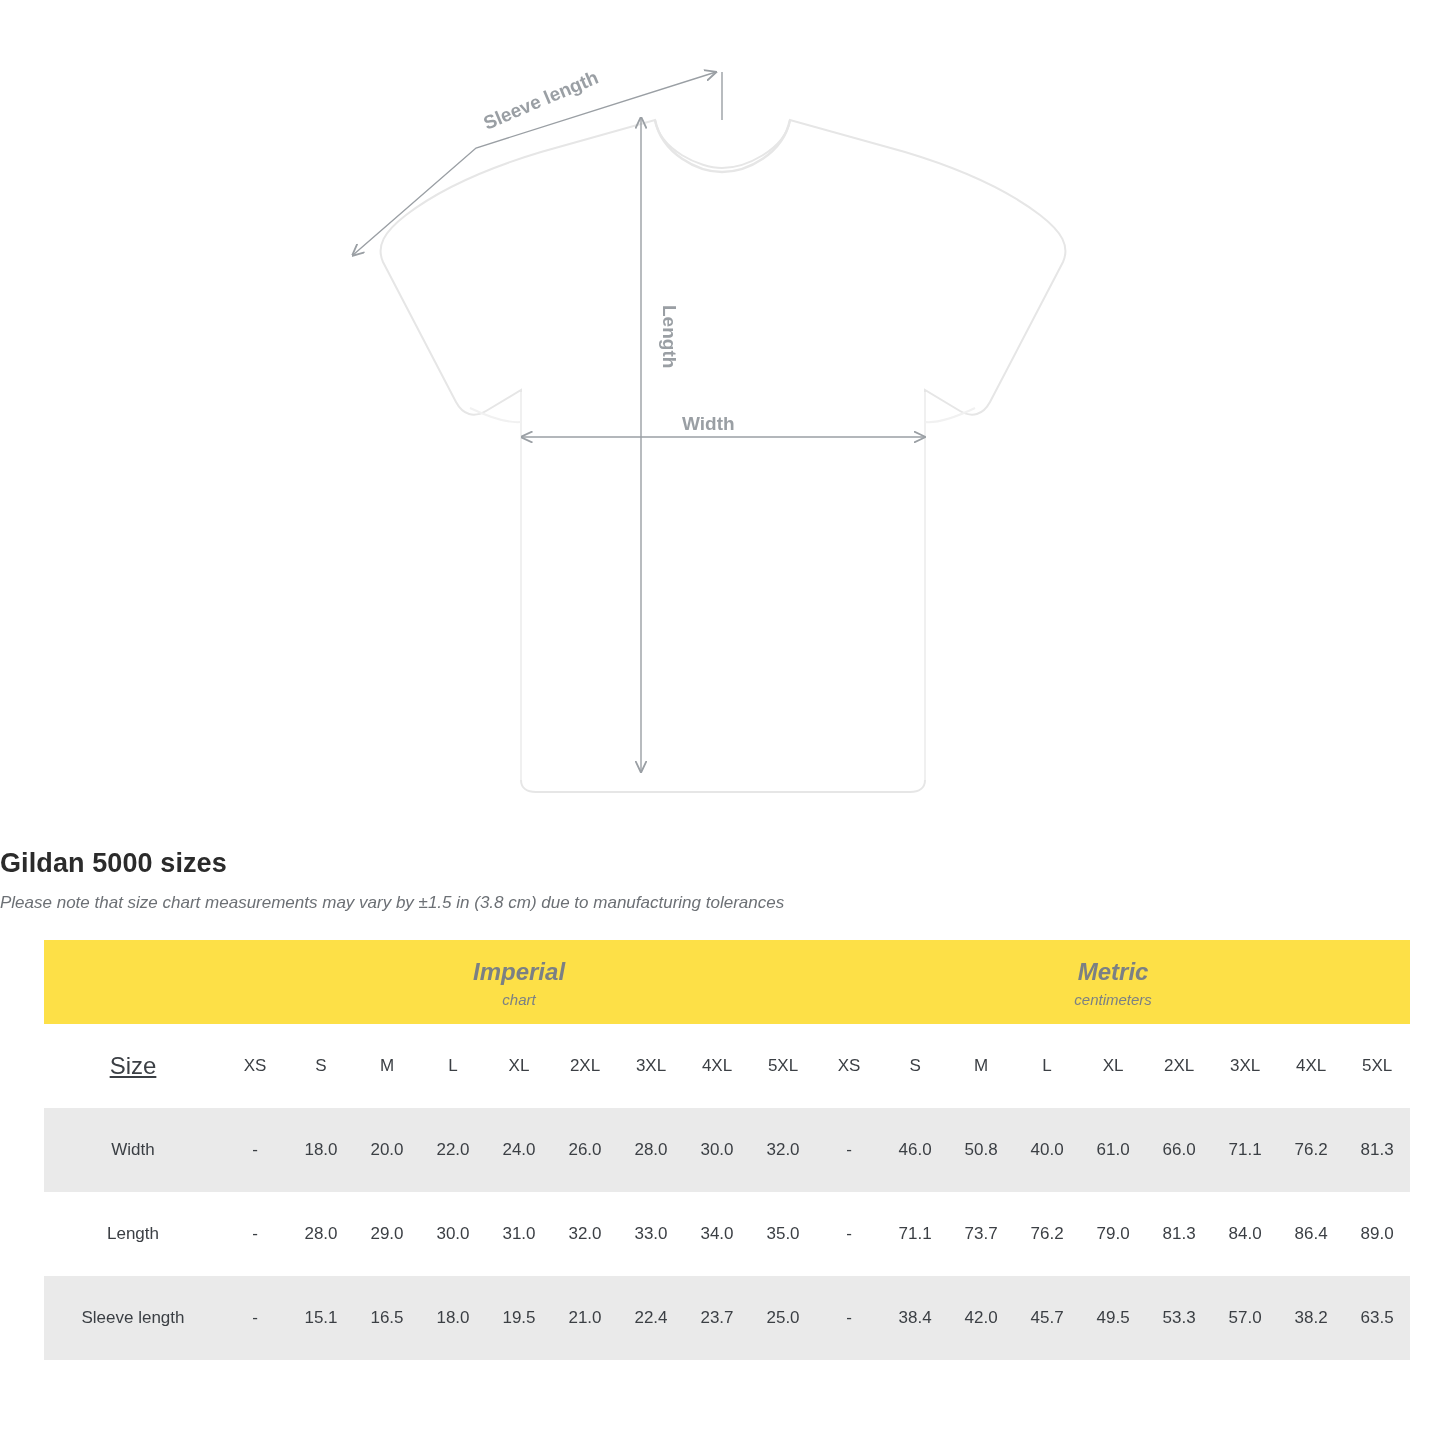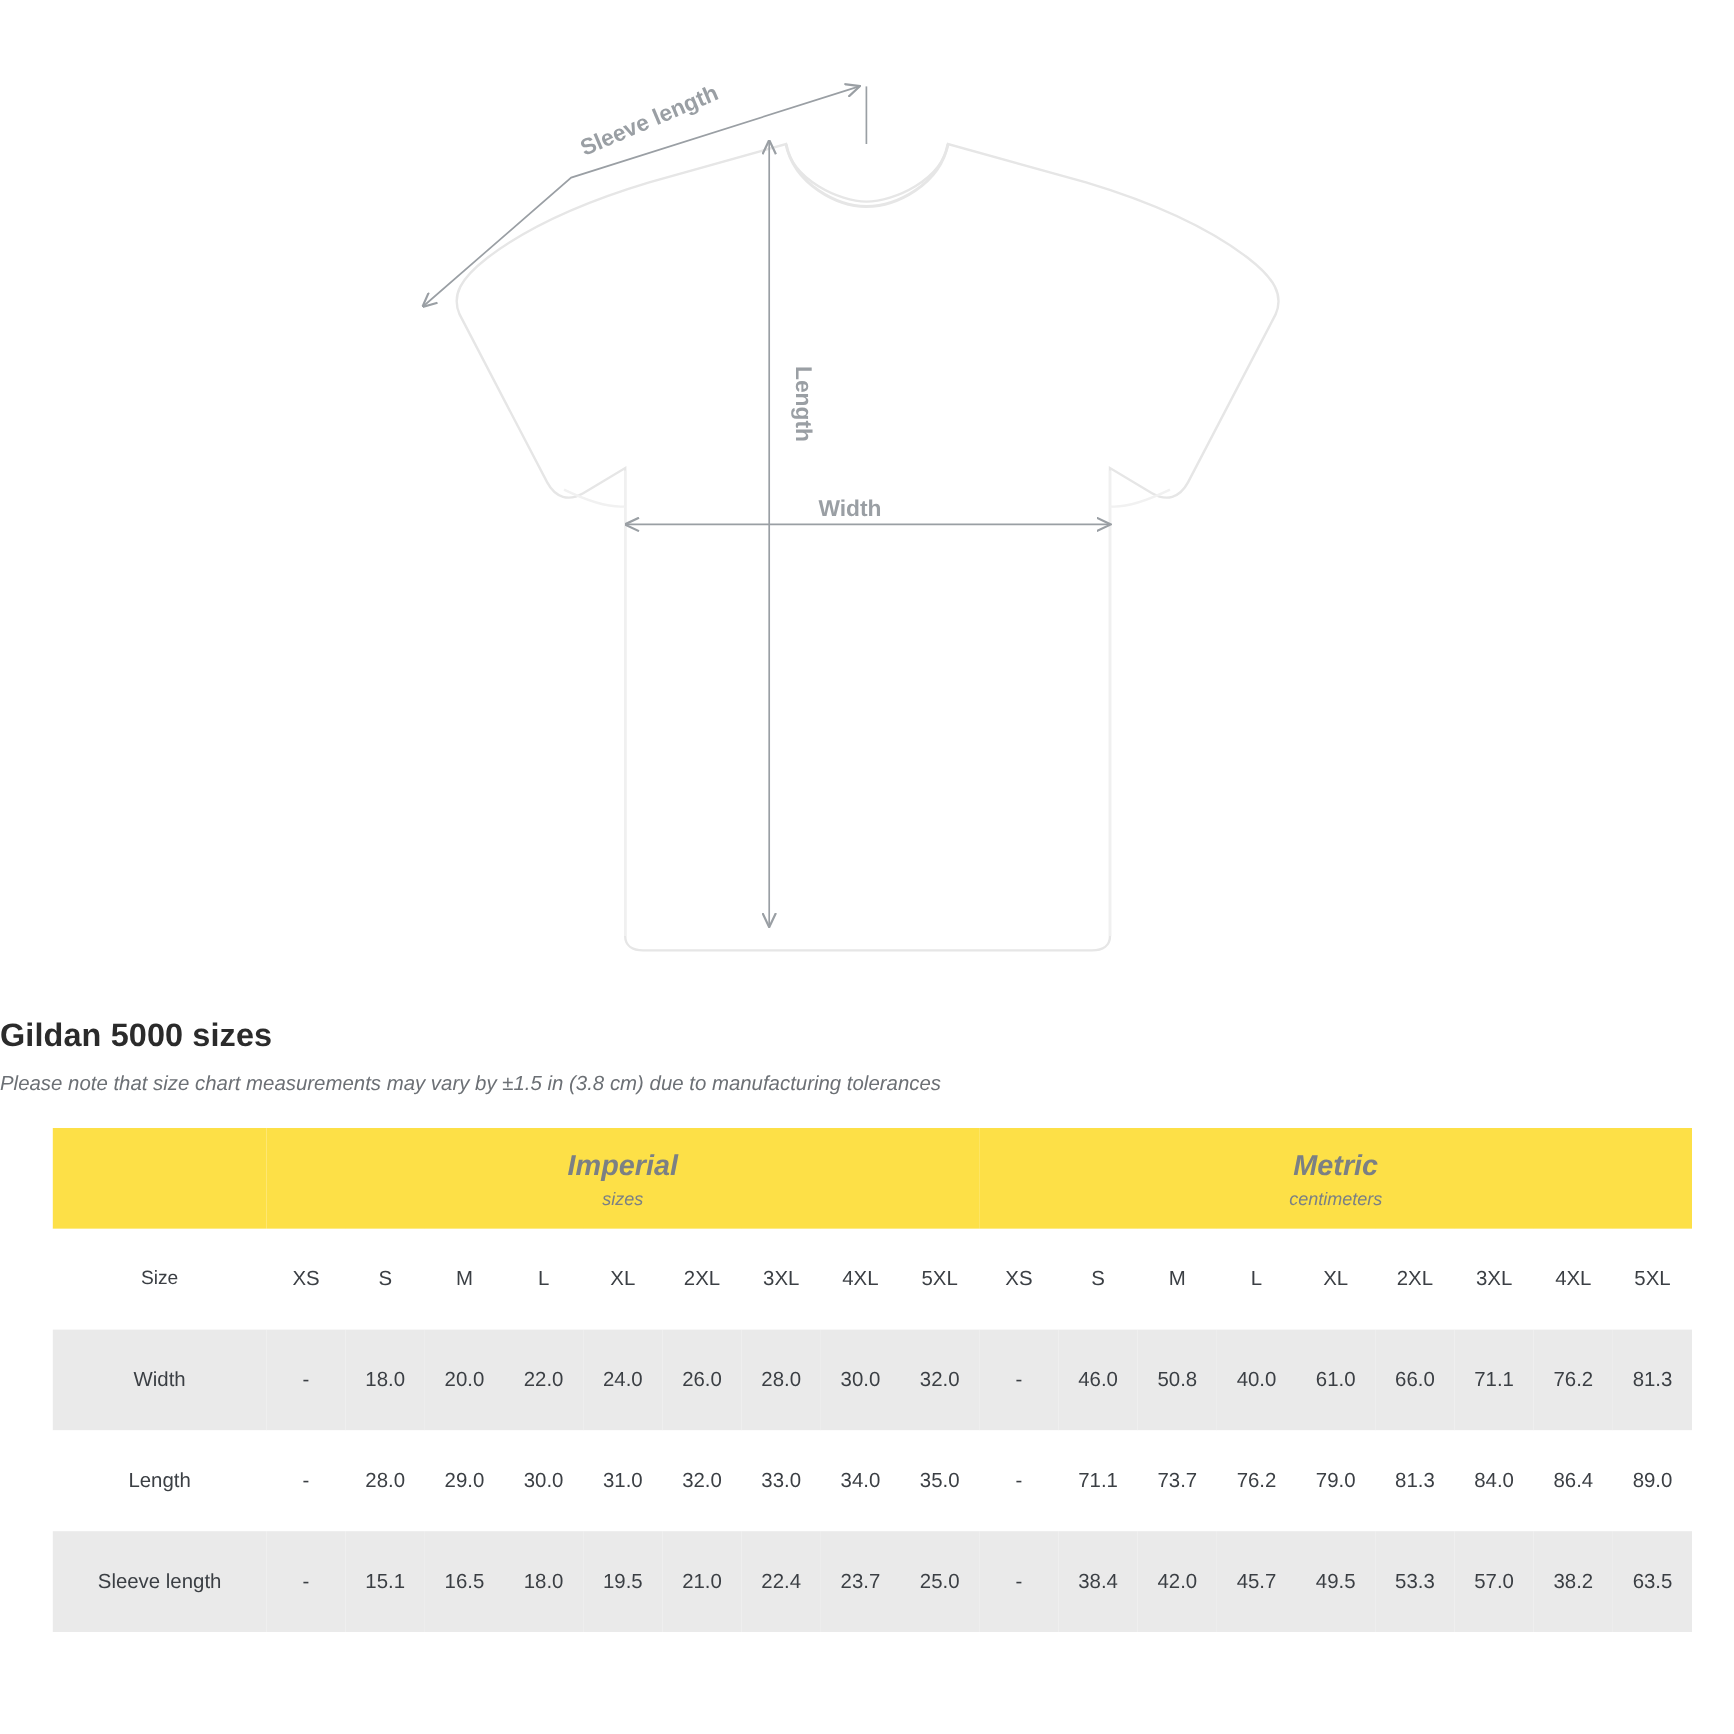--- a/index.html
+++ b/index.html
@@ -94,21 +94,21 @@
     font-size: 18px;
     color: #35393d;
   }
   .hdr-row td {
     background: #ffffff;
     font-size: 18px;
     font-weight: bold;
     color: #35393d;
     height: 88px;
   }
-  .hdr-row td.size-label { font-size: 16px; }
+  .hdr-row td.size-label { font-size: 24px; text-decoration: underline; }
   .band-grey td { background: #eaeaea; }
   .band-white td { background: #ffffff; }
   .val { font-size: 17px; }
 </style>
 </head>
 <body>
 
 <div class="page">
 
   <div class="illustration">
@@ -181,21 +181,21 @@
         <col style="width:178px">
         <col span="9" style="width:66px">
         <col span="9" style="width:66px">
       </colgroup>
       <tbody>
 
         <tr>
           <td class="unit-head"></td>
           <td class="unit-head" colspan="9">
             <div class="unit-title">Imperial</div>
-            <div class="unit-sub">sizes</div>
+            <div class="unit-sub">chart</div>
           </td>
           <td class="unit-head" colspan="9">
             <div class="unit-title">Metric</div>
             <div class="unit-sub">centimeters</div>
           </td>
         </tr>
 
         <tr class="hdr-row">
           <td class="size-label">Size</td>
           <td>XS</td>

